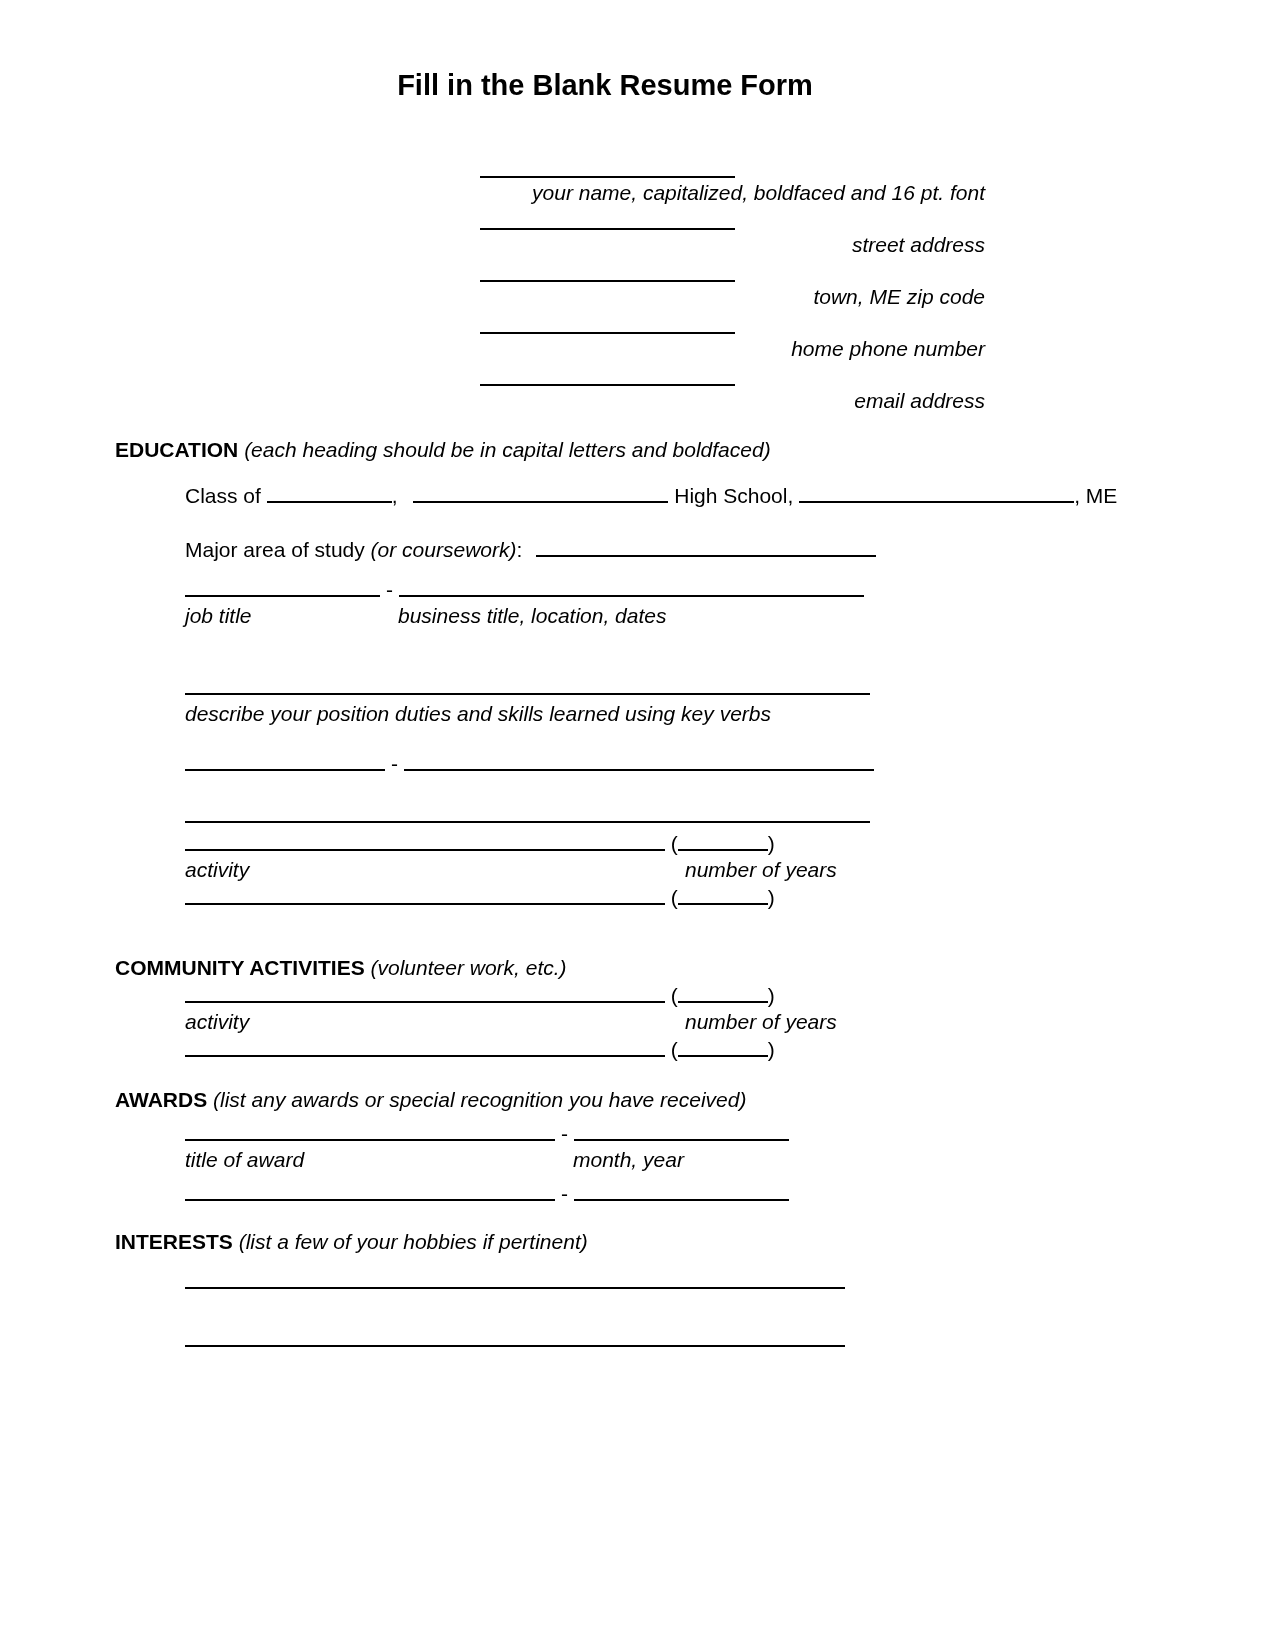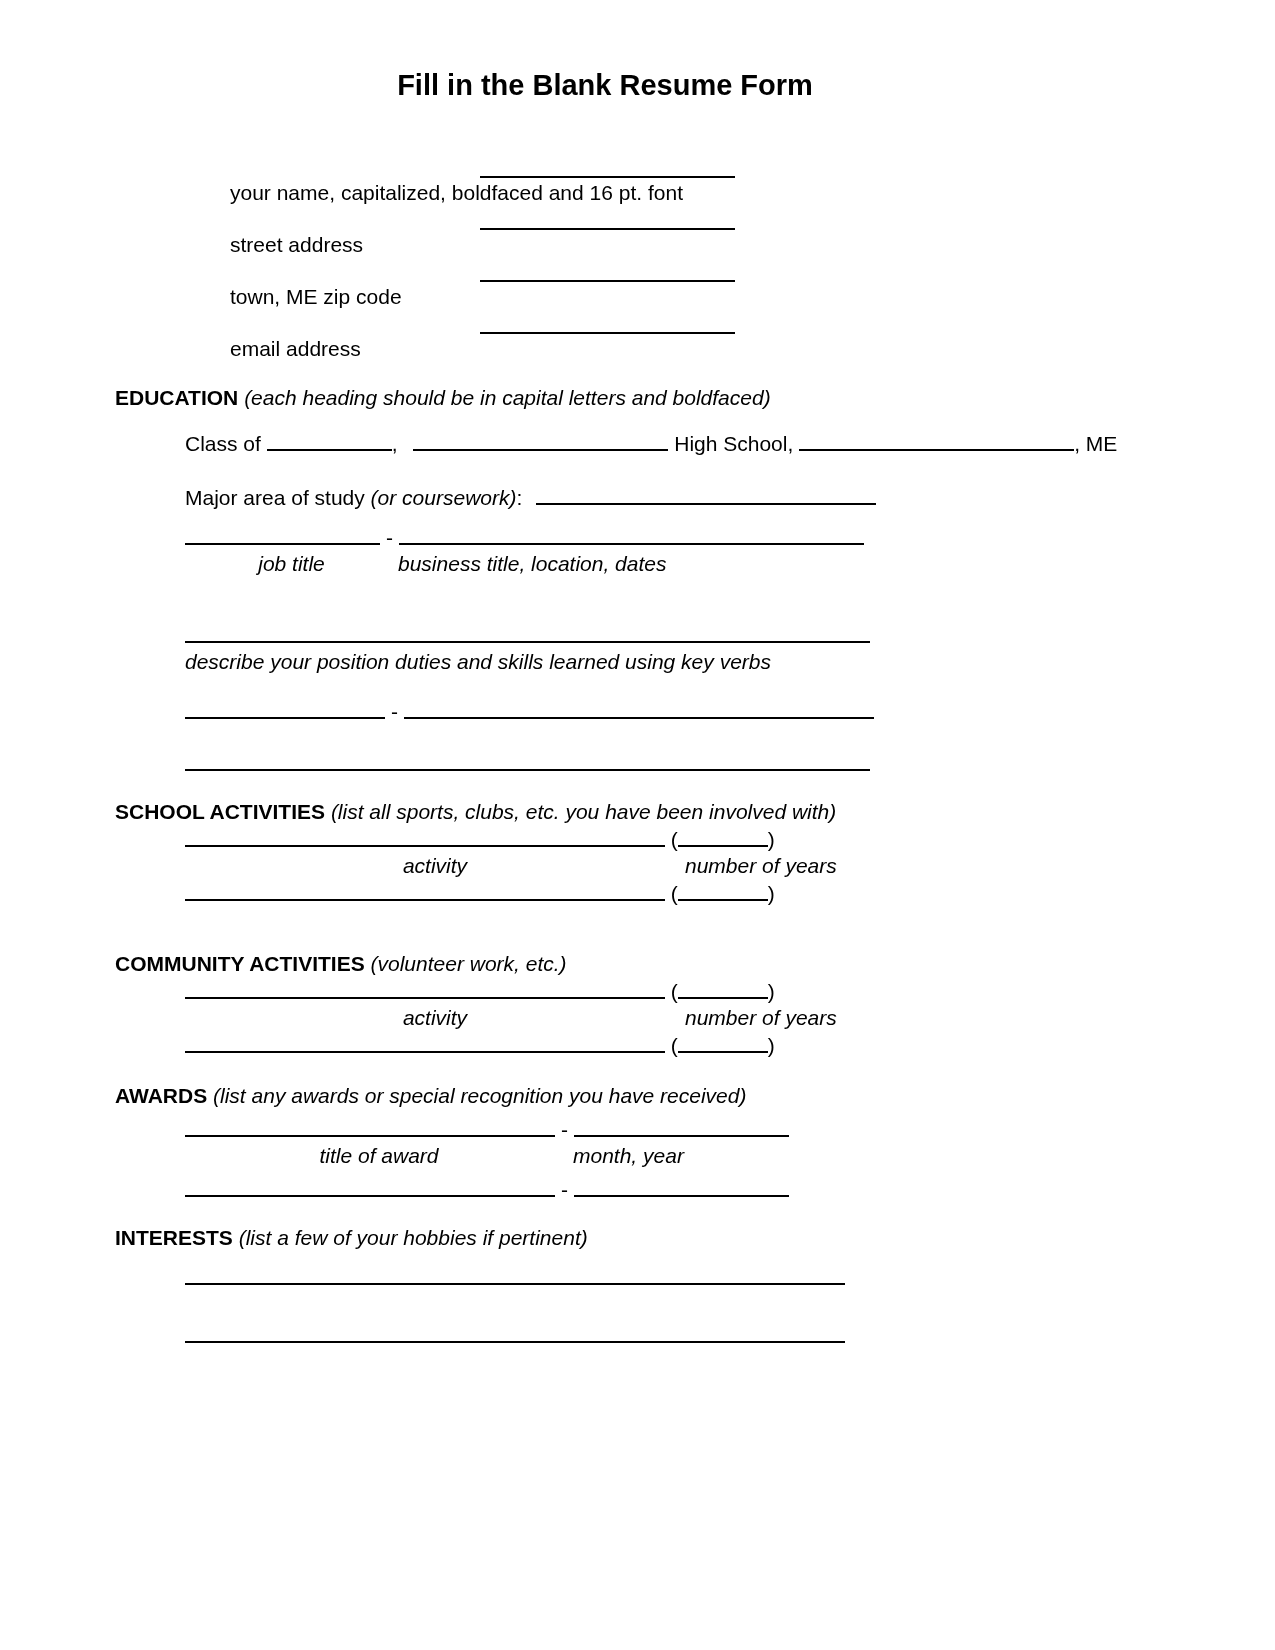--- a/index.html
+++ b/index.html
@@ -16,34 +16,34 @@
   }
   .doc-title {
     font-weight:bold; font-size:29px; line-height:34px;
     text-align:center; margin:0 180px 0 0;
   }
   
   .contact-block { margin:62px 0 0 365px; width:255px; }
   .contact-entry { margin-bottom:11px; }
   .contact-rule { height:12px; border-bottom:2px solid #000; }
   .contact-caption {
-    text-align:left;
+    font-style:italic; text-align:right;
     margin:2px -250px 0 -250px; line-height:25px; white-space:nowrap;
   }
   
   .sec-head { font-weight:bold; margin:0; }
   .sec-note { font-weight:normal; font-style:italic; }
   .row { margin-left:70px; white-space:nowrap; }
   .blank {
     display:inline-block; border-bottom:2px solid #000;
     height:20px; vertical-align:baseline;
   }
   .caption { font-style:italic; }
   .sep { display:inline-block; margin:0 6px; }
-  .cap-col { display:inline-block; font-style:italic;text-align:center; }
+  .cap-col { display:inline-block; font-style:italic; }
   
   .mt-sec   { margin-top:24px; }
   .mt-line  { margin-top:18px; }
   .mt-26    { margin-top:26px; }
   .mt-28    { margin-top:44px; }
   .mt-20    { margin-top:20px; }
   .mt-24    { margin-top:24px; }
   .mt-22    { margin-top:22px; }
   .mt-30    { margin-top:30px; }
   .mt-12    { margin-top:12px; }
@@ -61,20 +61,24 @@
       <div class="contact-rule"></div>
       <div class="contact-caption">your name, capitalized, boldfaced and 16 pt. font</div>
     </div>
     <div class="contact-entry">
       <div class="contact-rule"></div>
       <div class="contact-caption">street address</div>
     </div>
     <div class="contact-entry">
       <div class="contact-rule"></div>
       <div class="contact-caption">town, ME zip code</div>
+    </div>
+    <div class="contact-entry">
+      <div class="contact-rule"></div>
+      <div class="contact-caption">home phone number</div>
     </div>
     <div class="contact-entry">
       <div class="contact-rule"></div>
       <div class="contact-caption">email address</div>
     </div>
   </div>
 
   <div class="sec-head mt-sec">
     <span>EDUCATION</span>
     <span class="sec-note">(each heading should be in capital letters and boldfaced)</span>
@@ -104,24 +108,20 @@
   <div class="row">
     <span class="caption">describe your position duties and skills learned using key verbs</span>
   </div>
   <div class="row mt-20" style="margin-top:22px">
     <span class="blank" style="width:200px"></span><span class="sep">-</span><span class="blank" style="width:470px"></span>
   </div>
   <div class="row mt-24">
     <span class="blank" style="width:685px"></span>
   </div>
 
-  <div class="sec-head mt-22">
-    <span>SCHOOL ACTIVITIES</span>
-    <span class="sec-note">(list all sports, clubs, etc. you have been involved with)</span>
-  </div>
   <div class="row">
     <span class="blank" style="width:480px"></span>
     <span>(</span><span class="blank" style="width:90px"></span><span>)</span>
   </div>
   <div class="row">
     <span class="cap-col" style="width:500px">activity</span><span class="cap-col">number of years</span>
   </div>
   <div class="row">
     <span class="blank" style="width:480px"></span>
     <span>(</span><span class="blank" style="width:90px"></span><span>)</span>

